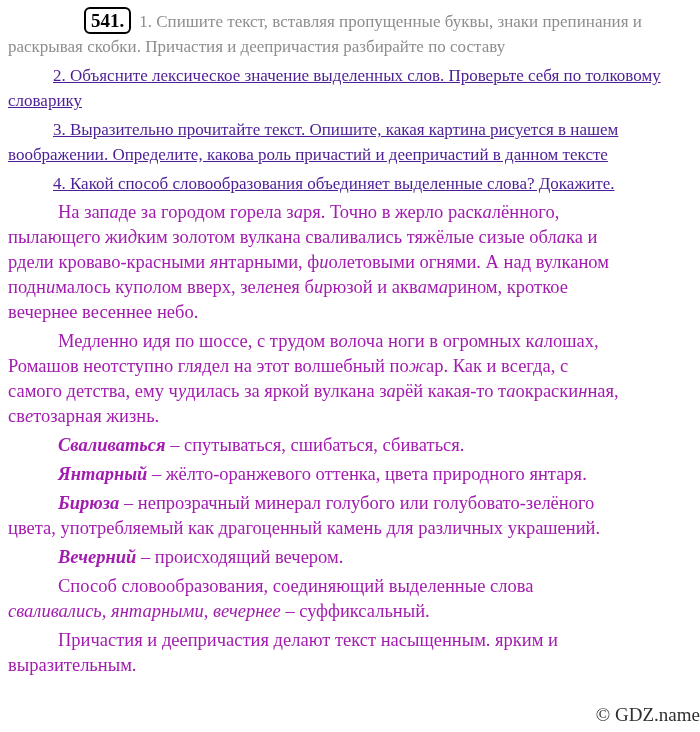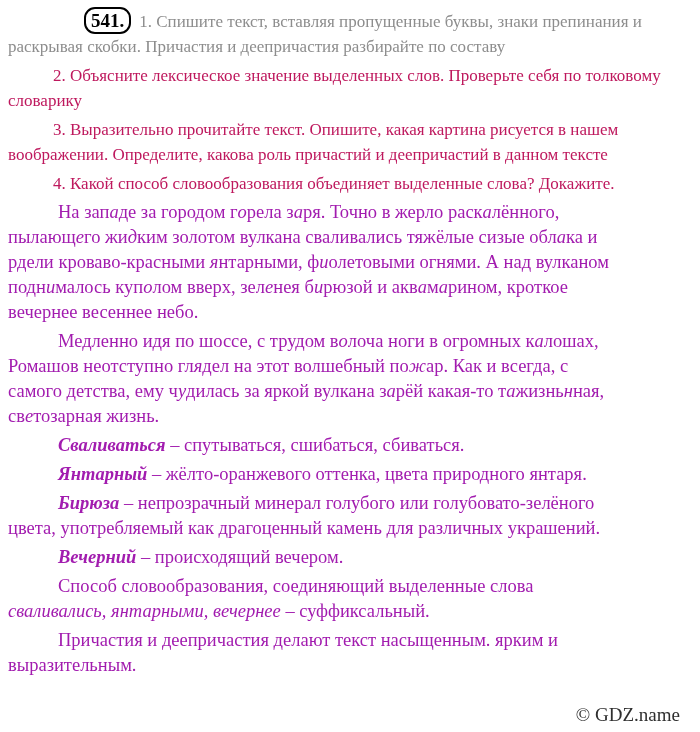--- a/index.html
+++ b/index.html
@@ -12,50 +12,51 @@
     padding: 7px 8px 4px 8px;
     font-family: "Liberation Serif", "DejaVu Serif", serif;
     overflow: hidden;
   }
   p {
     margin: 0 0 4px 0;
     white-space: pre-wrap;
     line-height: 25px;
   }
   .instr {
-    color: #be185d;
+    color: #4c1d95;
     font-size: 17px;
     text-indent: 45px;
+    text-decoration: underline;
   }
   .instr-first { text-indent: 0; color: #8d8d8d; font-size: 17px; }
   .instr-first .instr-text { color: #8d8d8d; }
   .task-box {
     display: inline-block;
     margin-left: 76px;
     margin-right: 8px;
     border: 2.5px solid #000000;
-    border-radius: 11px;
+    border-radius: 6px;
     padding: 0 5px;
     font-weight: 700;
     font-size: 19px;
     line-height: 23px;
     color: #000000;
     white-space: nowrap;
     vertical-align: baseline;
   }
   .body-text {
     color: #a21caf;
     font-size: 18.5px;
     text-indent: 50px;
   }
   .seg-i  { font-style: italic; }
   .seg-bi { font-weight: 700; font-style: italic; margin-top: 16px; }
   .copyright {
     position: absolute;
-    right: 20px;
+    right: 0;
     bottom: 6px;
     font-size: 19px;
     color: #2f2f2f;
     white-space: nowrap;
   }
 </style>
 </head>
 <body>
 
 <div class="page">
@@ -69,21 +70,21 @@
 воображении. Определите, какова роль причастий и деепричастий в данном тексте</p>
   <p class="instr">4. Какой способ словообразования объединяет выделенные слова? Докажите.</p>
 
   <p class="body-text"><span>На зап</span><span class="seg-i">а</span><span>де за городом г</span><span class="seg-i">о</span><span>рела з</span><span class="seg-i">а</span><span>ря. Точно в жерло раск</span><span class="seg-i">а</span><span>лённого,
 пылающ</span><span class="seg-i">е</span><span>го жи</span><span class="seg-i">д</span><span>ким золотом вулкана сваливались тяжёлые сизые обл</span><span class="seg-i">а</span><span>ка и
 рдели кроваво-красными </span><span class="seg-i">я</span><span>нтарными, ф</span><span class="seg-i">и</span><span>олетовыми огнями. А над вулканом
 подн</span><span class="seg-i">и</span><span>малось куп</span><span class="seg-i">о</span><span>лом вверх, зел</span><span class="seg-i">е</span><span>нея б</span><span class="seg-i">и</span><span>рюзой и акв</span><span class="seg-i">а</span><span>м</span><span class="seg-i">а</span><span>рином, кроткое
 вечернее весеннее небо.</span></p>
   <p class="body-text"><span>Медленно идя по шоссе, с трудом в</span><span class="seg-i">о</span><span>лоча ноги в огромных к</span><span class="seg-i">а</span><span>лошах,
 Ромашов неотступно гл</span><span class="seg-i">я</span><span>дел на этот волшебный по</span><span class="seg-i">ж</span><span>ар. Как и всегда, с
-самого детства, ему ч</span><span class="seg-i">у</span><span>дилась за яркой вулкана з</span><span class="seg-i">а</span><span>рёй какая-то т</span><span class="seg-i">а</span><span>жизнь</span><span class="seg-i">н</span><span>ная,
+самого детства, ему ч</span><span class="seg-i">у</span><span>дилась за яркой вулкана з</span><span class="seg-i">а</span><span>рёй какая-то т</span><span class="seg-i">а</span><span>окраски</span><span class="seg-i">н</span><span>ная,
 св</span><span class="seg-i">е</span><span>тозарная жизнь.</span></p>
 
   <p class="body-text"><span class="seg-bi">Сваливаться</span><span> – спутываться, сшибаться, сбиваться.</span></p>
   <p class="body-text"><span class="seg-bi">Янтарный</span><span> – жёлто-оранжевого оттенка, цвета природного янтаря.</span></p>
   <p class="body-text"><span class="seg-bi">Бирюза</span><span> – непрозрачный минерал голубого или голубовато-зелёного
 цвета, употребляемый как драгоценный камень для различных украшений.</span></p>
   <p class="body-text"><span class="seg-bi">Вечерний</span><span> – происходящий вечером.</span></p>
 
   <p class="body-text"><span>Способ словообразования, соединяющий выделенные слова
 </span><span class="seg-i">сваливались, янтарными, вечернее</span><span> – суффиксальный.</span></p>

